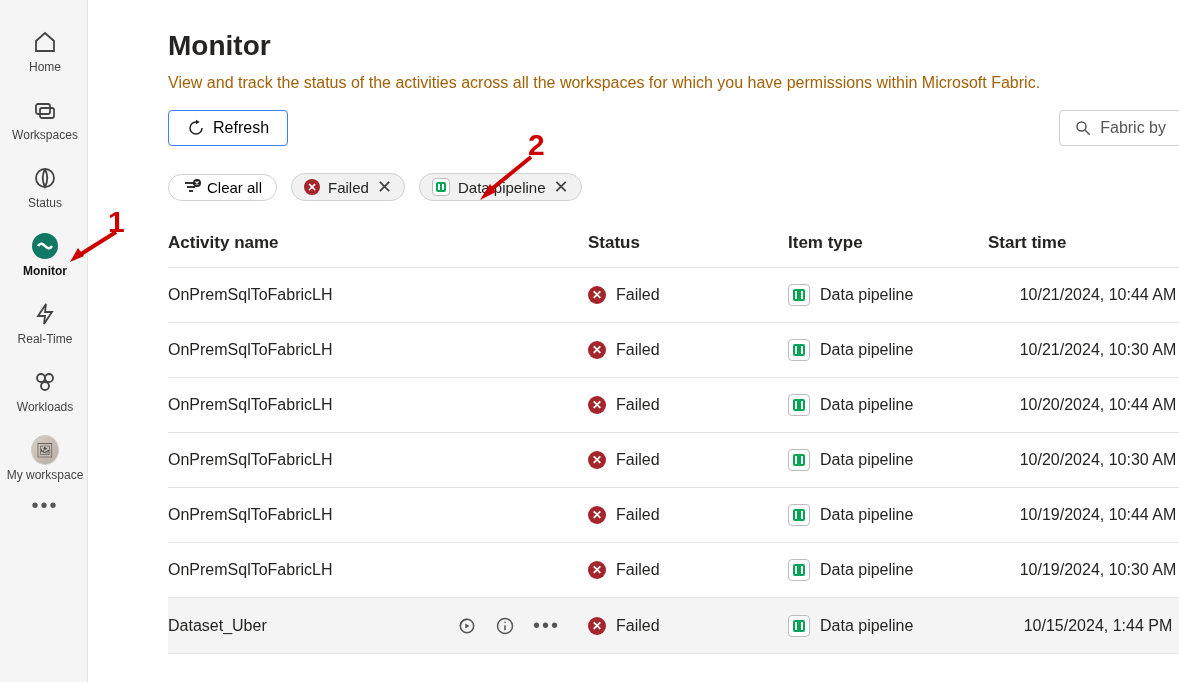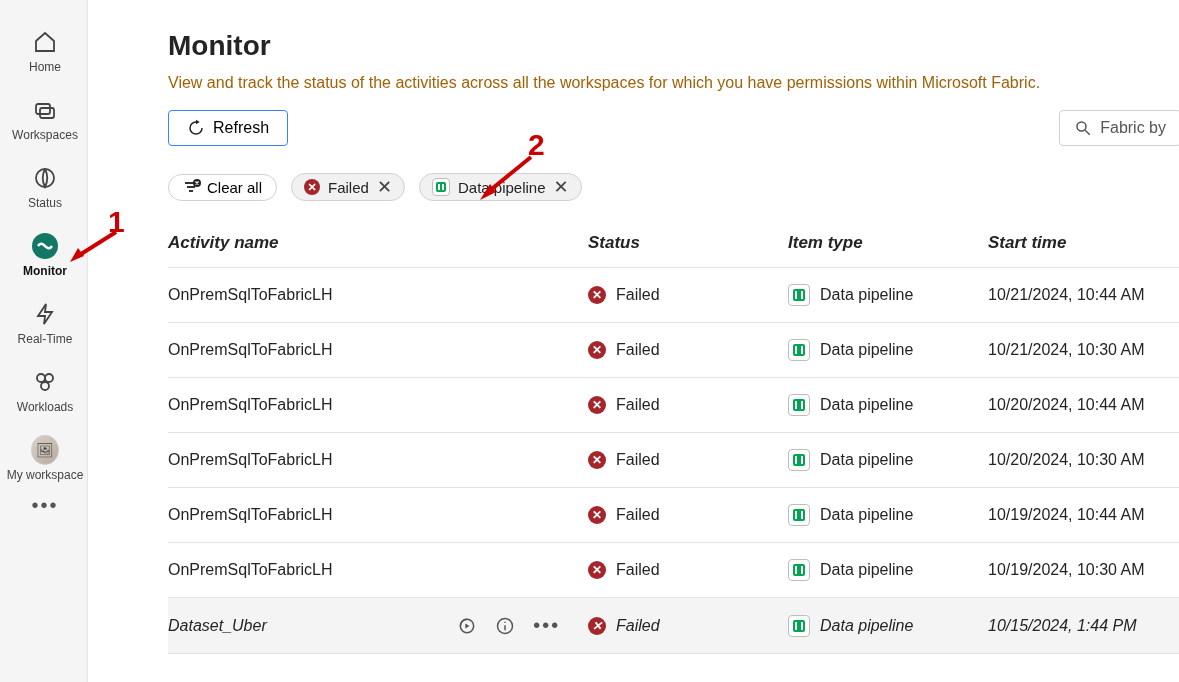--- a/index.html
+++ b/index.html
@@ -88,23 +88,23 @@
   }
   .chip-x { font-size:18px; color:#444; cursor:pointer; line-height:1; }
   
   .tbl { width:100%; }
   .thead, .trow {
     display:grid;
     grid-template-columns: 420px 200px 200px 220px;
     align-items:center;
     border-bottom:1px solid #e3e3e3;
   }
-  .thead { font-weight:700; font-size:17px; padding: 18px 16px 14px 0; font-style: italic; }
-  .trow { font-size:16px; padding: 16px 0; }
-  .trow.hover { background:#f4f4f4;font-style:italic; }
+  .thead { font-weight:700; font-size:17px; padding: 18px 16px 14px 0; }
+  .trow { font-size:16px; padding: 16px 0; text-align: center; }
+  .trow.hover { background:#f4f4f4; }
   .name-cell { display:flex; align-items:center; gap:8px; }
   .row-actions { display:inline-flex; gap:18px; align-items:center; color:#555; margin-left:auto; margin-right:28px;}
   .row-actions .act { cursor:pointer; display:flex; align-items:center; }
   .status-cell { display:flex; align-items:center; gap:10px; }
   .fail-circ {
     width:18px;height:18px;border-radius:50%;background:#a4262c;
     display:flex;align-items:center;justify-content:center;color:#fff;font-size:12px;font-weight:700;
   }
   .type-cell { display:flex; align-items:center; gap:10px; }
   .pipe-badge {

